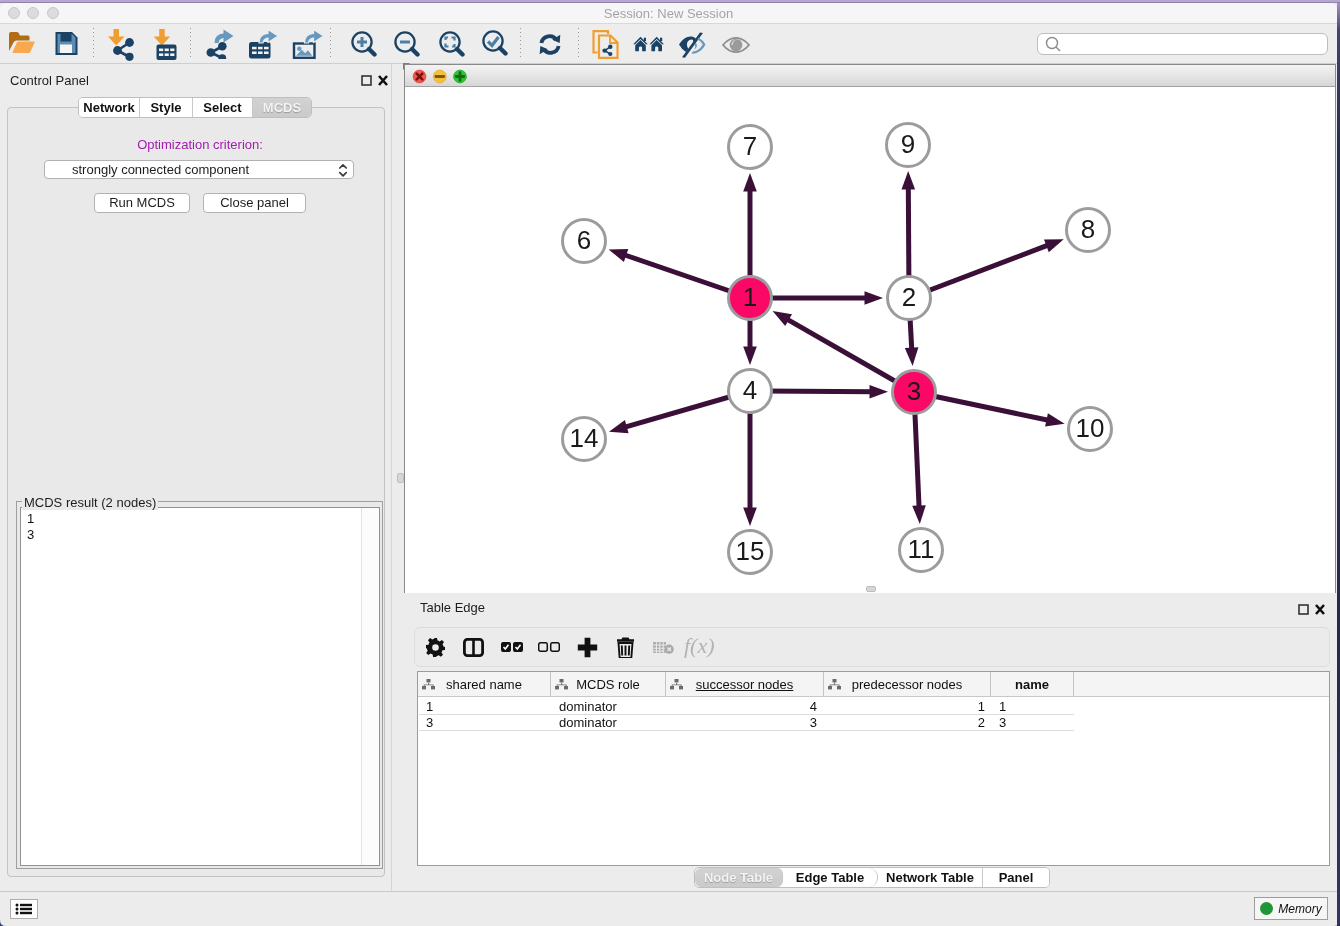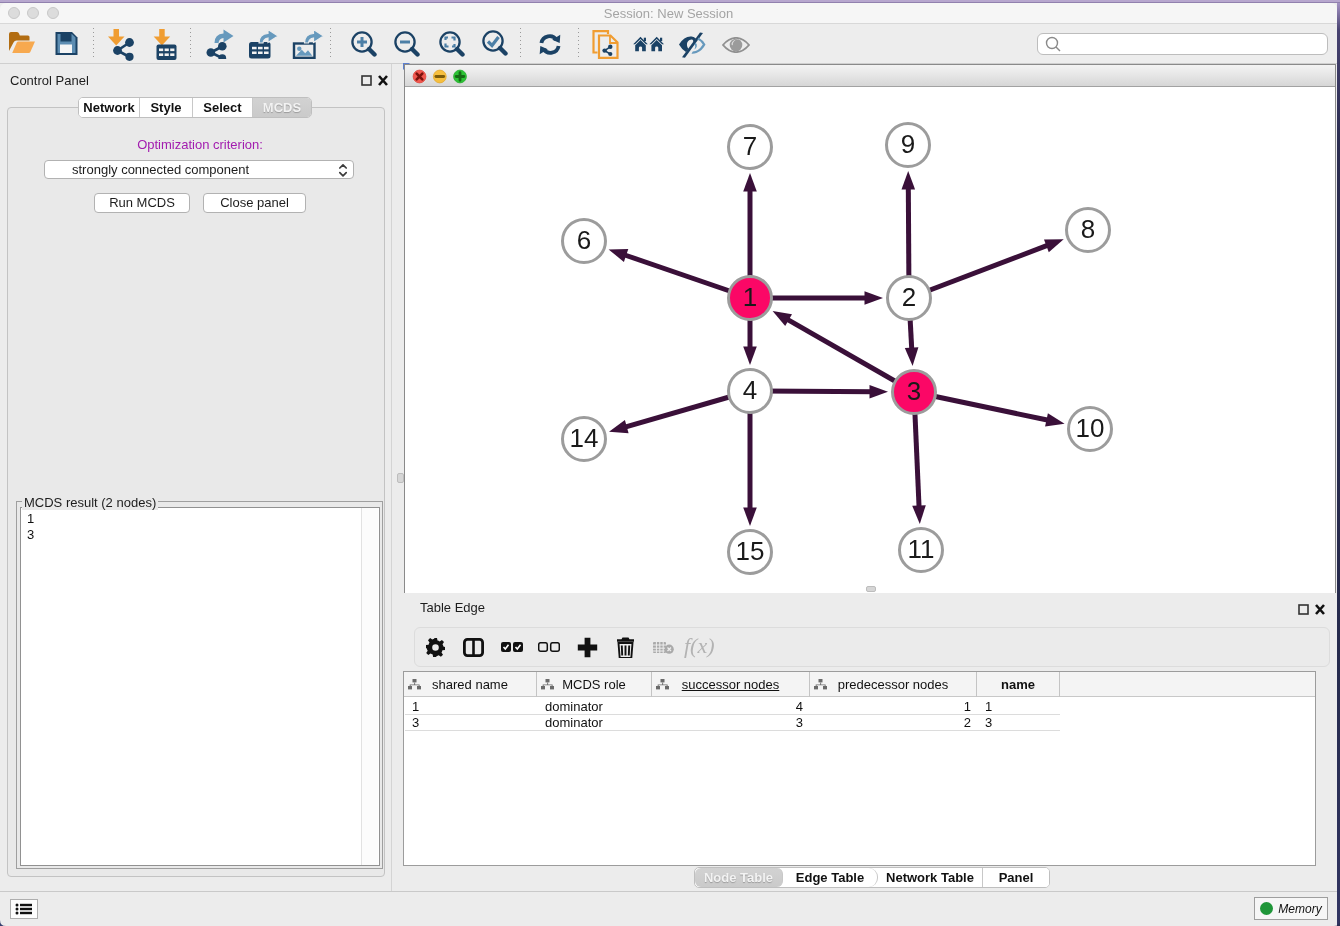--- a/index.html
+++ b/index.html
@@ -35,21 +35,21 @@
 
 #vsplitH { left:397px; top:473px; width:7px; height:10px; background:#d6d6d6; border:1px solid #bdbdbd; border-radius:2px; }
 #hsplitH { left:866px; top:586px; width:10px; height:6px; background:#d6d6d6; border:1px solid #bdbdbd; border-radius:2px; }
 
 #netwin { left:404px; top:64px; width:932px; height:529px; border:1px solid #8a8a8a; border-bottom:none; background:#fff; }
 #nettitle { left:0; top:0; width:100%; height:22px; background:linear-gradient(#f3f3f3,#e7e7e7 45%,#d6d6d6); border-bottom:1px solid #a2a2a2; }
 #netname { left:0; top:4px; width:100%; text-align:center; font-size:13px; font-weight:bold; color:#111; }
 
 #tpTitle { left:420px; top:600px; font-size:13px; color:#1d1d1d; }
 #tpToolbar { left:414px; top:627px; width:916px; height:40px; background:#ebebeb; border:1px solid #dcdcdc; border-radius:6px; }
-#tbl { left:403px; top:671px; width:913px; height:195px; background:#fff; border:1px solid #9c9c9c; }
+#tbl { left:417px; top:671px; width:913px; height:195px; background:#fff; border:1px solid #9c9c9c; }
 #tblHead { position:absolute; left:0; top:0; width:100%; height:25px; background:#f4f4f4; border-bottom:1px solid #c8c8c8; }
 .hcell { position:absolute; top:0; height:25px; border-right:1px solid #c4c4c4; font-size:13px; color:#111; text-align:center; line-height:25px; }
 .hicon { position:absolute; top:7px; }
 .dcell { position:absolute; font-size:13px; color:#111; height:16px; line-height:16px; }
 .rowline { position:absolute; left:1px; width:655px; height:1px; background:#dcdcdc; }
 
 #btabs { left:694px; top:867px; height:21px; display:flex; border:1px solid #bfbfbf; border-radius:5px; overflow:hidden; background:#fff; }
 #btabNode { background:linear-gradient(#d2d2d2,#cacaca); color:#f3f3f3; text-shadow:0 1px 1px #9a9a9a; }
 
 #statusbar { left:0; top:891px; width:1337px; height:35px; background:#ececec; border-top:1px solid #c9c9c9; }

